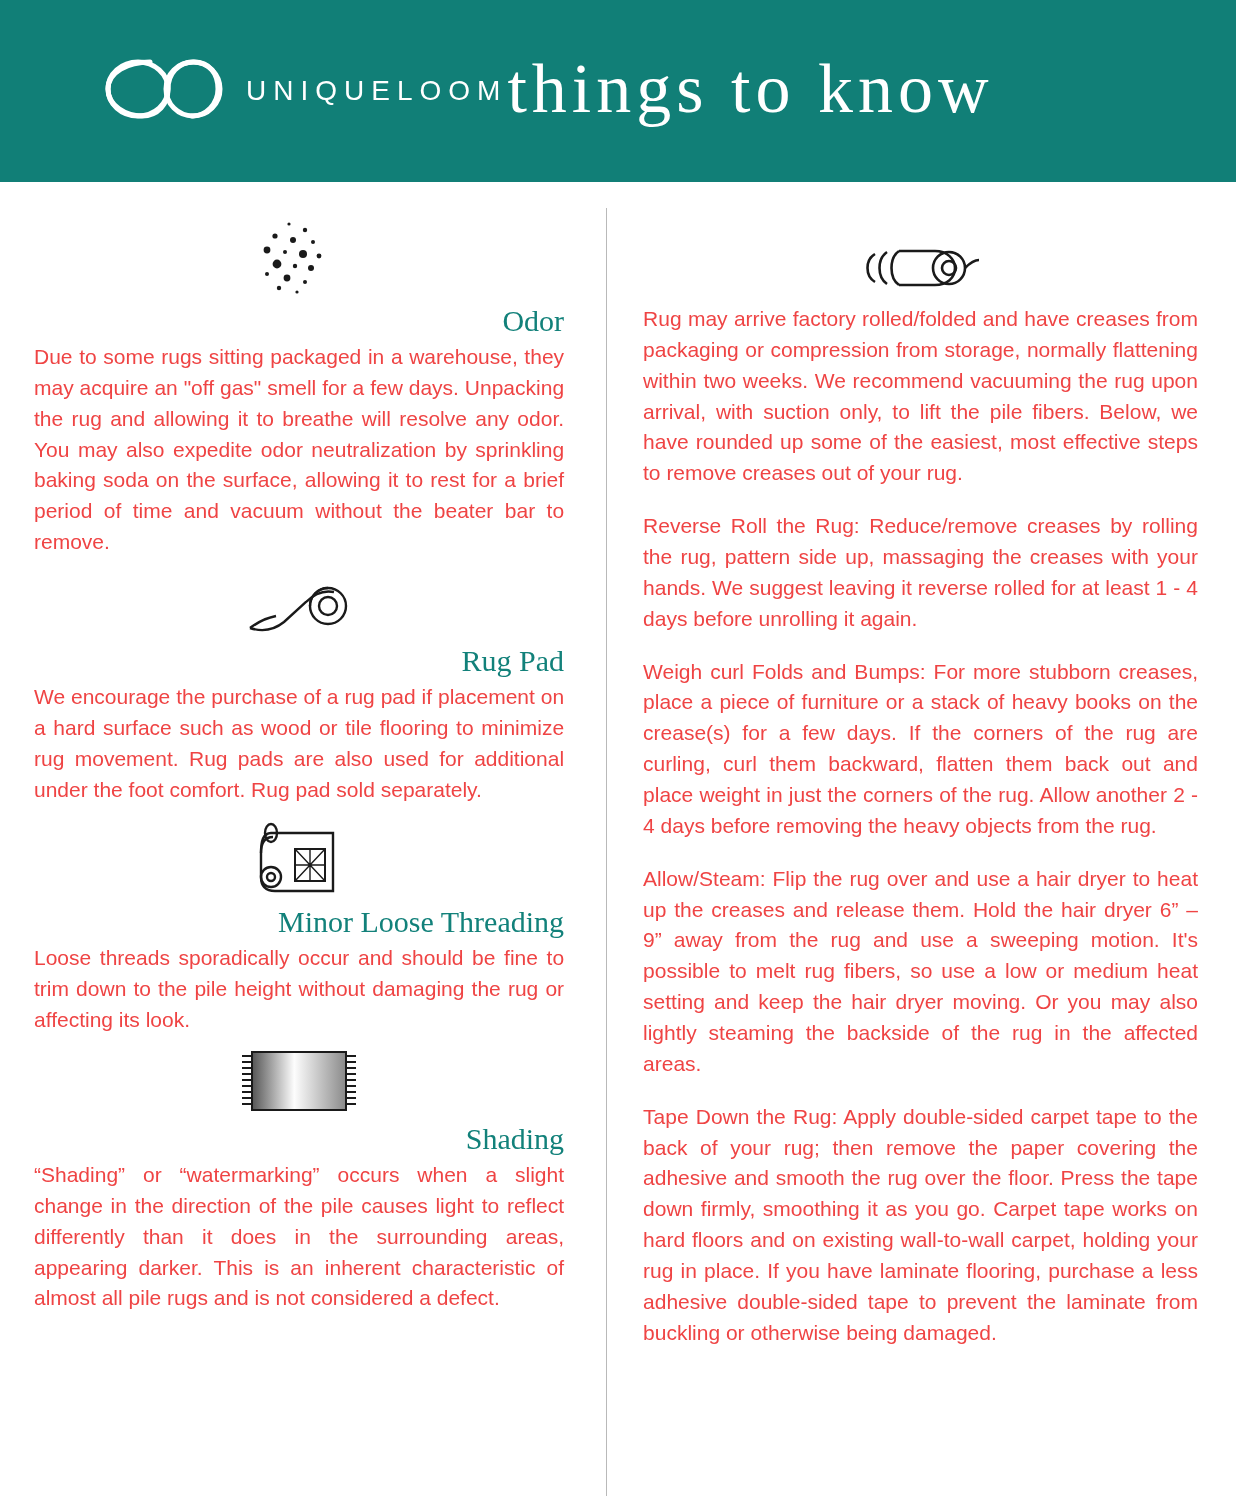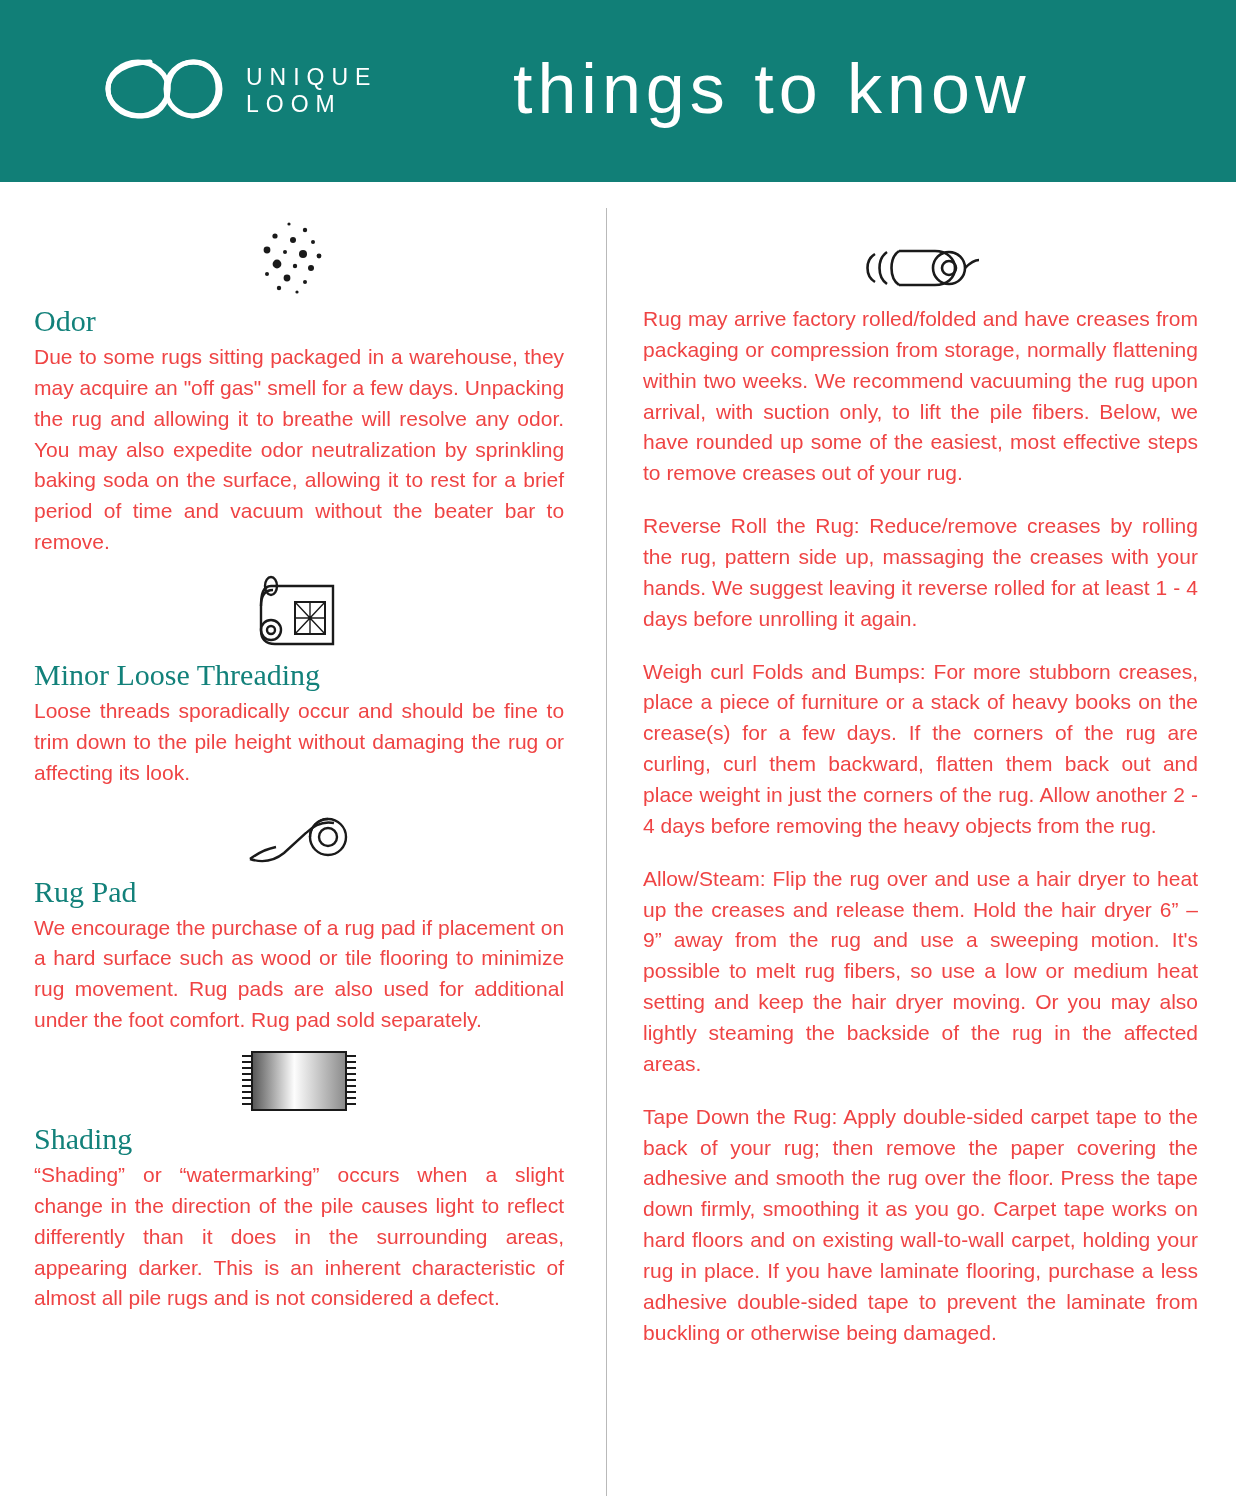--- a/index.html
+++ b/index.html
@@ -26,32 +26,31 @@
     color: #ffffff;
   }
   .brand {
     display: flex;
     align-items: center;
     gap: 22px;
   }
   .brand-mark { flex: 0 0 auto; }
   .brand-text {
     display: flex;
-    flex-direction: column;
+    flex-direction: row;
     justify-content: space-between;
     line-height: 1.18;
     letter-spacing: 7px;
-    font-size: 23px;
+    font-size: 28px;
     font-weight: 400;
   }
   .brand-text span { display: block; white-space: nowrap; }
   .header-title {
     flex: 1;
-    text-align: center;
-    font-family: Liberation Sans, sans-serif;
+    font-family: Liberation Serif, serif;
     font-size: 70px;
     letter-spacing: 5px;
     font-weight: 400;
     padding-right: 30px;
     margin-top: -4px;
   }
 
   
   .content {
     display: flex;
@@ -80,21 +79,21 @@
   .icon-wrap {
     display: flex;
     justify-content: center;
     align-items: flex-end;
     margin: 8px 0 6px;
     height: 86px;
   }
   .icon-wrap.small { height: 72px; }
 
   .sec-title {
-    text-align: left;
+    text-align: right;
     font-family: "Liberation Serif", serif;
     color: #12817a;
     font-size: 30px;
     font-weight: 400;
     margin: 0 0 4px;
   }
 
   p.body {
     margin: 0 0 0;
     font-size: 21px;
@@ -150,47 +149,47 @@
           <circle cx="52" cy="64" r="2"></circle>
             <circle cx="26" cy="70" r="2.2"></circle>
           <circle cx="44" cy="74" r="1.6"></circle>
         </svg>
       </div>
       <div class="sec-title">Odor</div>
       <p class="body">Due to some rugs sitting packaged in a warehouse, they may acquire an "off gas" smell for a few days. Unpacking the rug and allowing it to breathe will resolve any odor. You may also expedite odor neutralization by sprinkling baking soda on the surface, allowing it to rest for a brief period of time and vacuum without the beater bar to remove.</p>
     </div>
 
     <div class="section">
+      <div class="icon-wrap small">
+        <svg width="110" height="64" viewBox="0 0 110 64" xmlns="http://www.w3.org/2000/svg" fill="none" stroke="#1a1a1a" stroke-width="2.4">
+          <path d="M6 54 C18 58 30 56 40 48 L62 28 C70 20 80 16 90 18"></path>
+          <ellipse cx="84" cy="32" rx="18" ry="18"></ellipse>
+          <ellipse cx="84" cy="32" rx="9" ry="9"></ellipse>
+          <path d="M66 32 C66 22 74 14 84 14"></path>
+          <path d="M6 54 C14 48 22 44 32 42"></path>
+        </svg>
+      </div>
+      <div class="sec-title">Rug Pad</div>
+      <p class="body">We encourage the purchase of a rug pad if placement on a hard surface such as wood or tile flooring to minimize rug movement. Rug pads are also used for additional under the foot comfort. Rug pad sold separately.</p>
+    </div>
+
+    <div class="section">
       <div class="icon-wrap">
         <svg width="96" height="80" viewBox="0 0 96 80" xmlns="http://www.w3.org/2000/svg" fill="none" stroke="#1a1a1a" stroke-width="2.4">
           <path d="M20 14 C12 14 10 22 10 34 L10 58 C10 68 16 72 24 72 L82 72 L82 14 Z"></path>
           <ellipse cx="20" cy="14" rx="9" ry="6" transform="rotate(90 20 14)"></ellipse>
           <path d="M10 34 C10 24 14 18 22 18"></path>
           <ellipse cx="20" cy="58" rx="10" ry="10"></ellipse>
           <circle cx="20" cy="58" r="4"></circle>
           <path d="M44 30 L74 30 L74 62 L44 62 Z" stroke-width="2"></path>
           <path d="M44 30 L74 62 M74 30 L44 62 M59 30 L59 62 M44 46 L74 46" stroke-width="1.4"></path>
         </svg>
       </div>
       <div class="sec-title">Minor Loose Threading</div>
       <p class="body">Loose threads sporadically occur and should be fine to trim down to the pile height without damaging the rug or affecting its look.</p>
-    </div>
-
-    <div class="section">
-      <div class="icon-wrap small">
-        <svg width="110" height="64" viewBox="0 0 110 64" xmlns="http://www.w3.org/2000/svg" fill="none" stroke="#1a1a1a" stroke-width="2.4">
-          <path d="M6 54 C18 58 30 56 40 48 L62 28 C70 20 80 16 90 18"></path>
-          <ellipse cx="84" cy="32" rx="18" ry="18"></ellipse>
-          <ellipse cx="84" cy="32" rx="9" ry="9"></ellipse>
-          <path d="M66 32 C66 22 74 14 84 14"></path>
-          <path d="M6 54 C14 48 22 44 32 42"></path>
-        </svg>
-      </div>
-      <div class="sec-title">Rug Pad</div>
-      <p class="body">We encourage the purchase of a rug pad if placement on a hard surface such as wood or tile flooring to minimize rug movement. Rug pads are also used for additional under the foot comfort. Rug pad sold separately.</p>
     </div>
 
     <div class="section">
       <div class="icon-wrap small">
         <svg width="130" height="70" viewBox="0 0 130 70" xmlns="http://www.w3.org/2000/svg">
           <defs>
             <linearGradient id="shadeGrad" x1="0" y1="0" x2="1" y2="0">
               <stop offset="0%" stop-color="#555"></stop>
               <stop offset="45%" stop-color="#fdfdfd"></stop>
               <stop offset="100%" stop-color="#8a8a8a"></stop>

